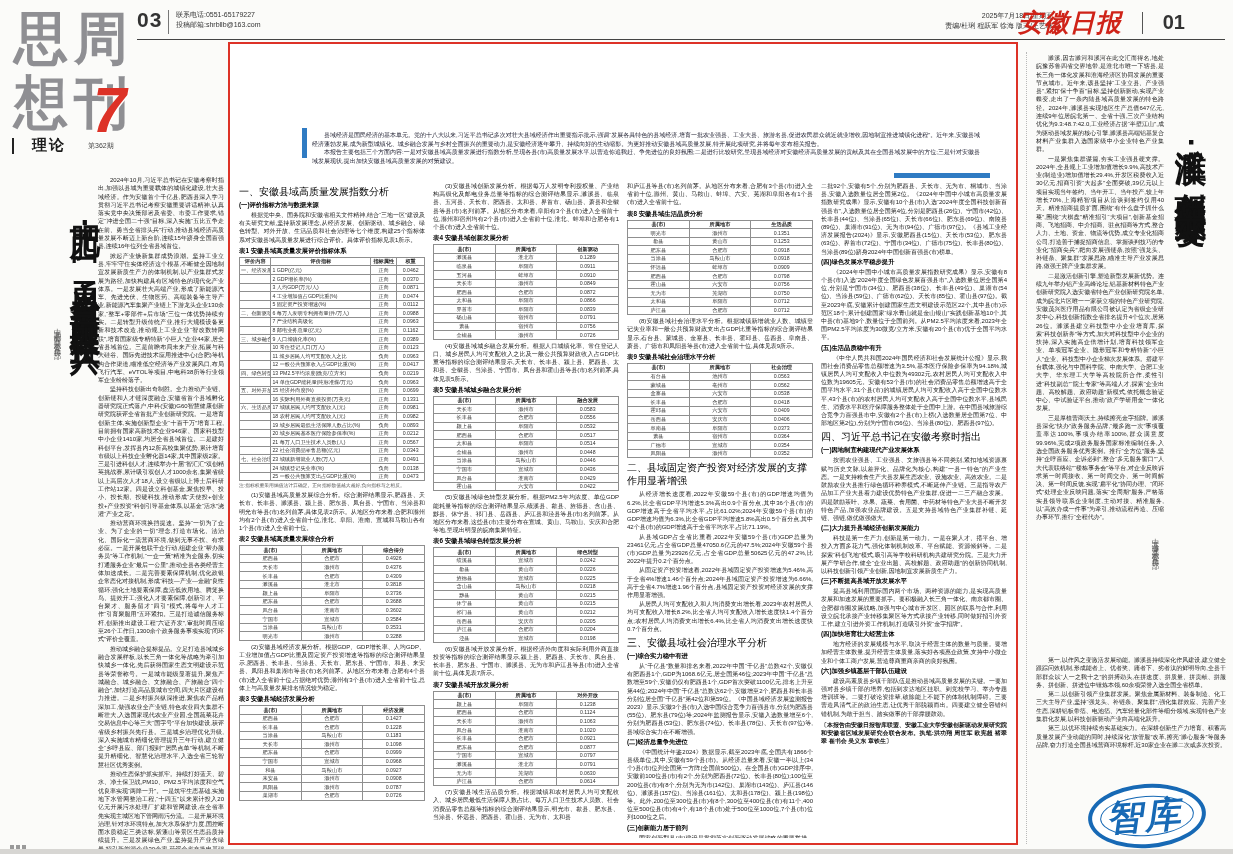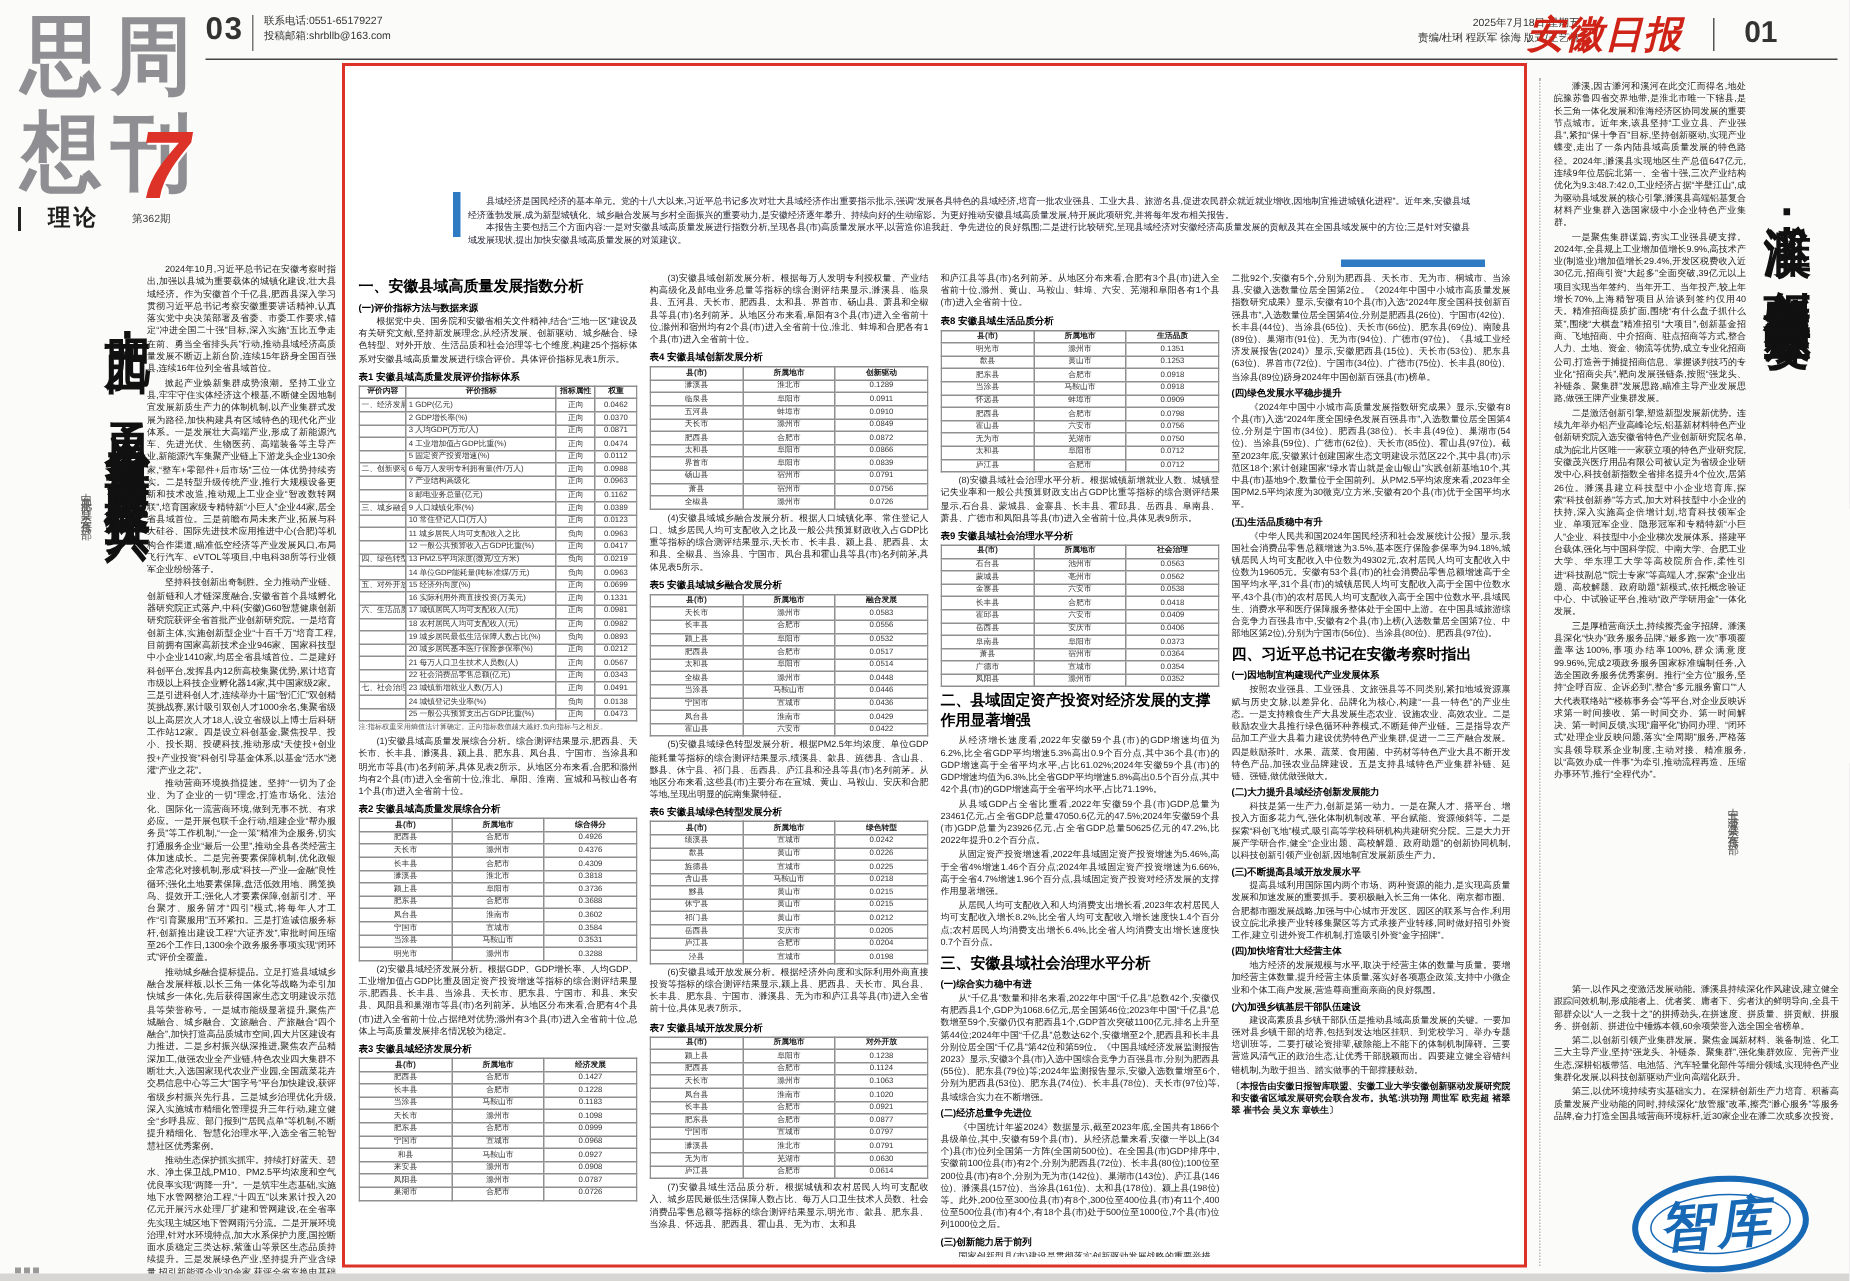--- a/index.html
+++ b/index.html
@@ -49,21 +49,21 @@
   .banner .fade{position:absolute;left:0;right:0;bottom:0;height:26px;background:linear-gradient(180deg,transparent,rgba(255,255,255,.85))}
   .r-title{position:absolute;left:0;right:0;top:16px;text-align:center;font-size:33px;font-weight:900;
            letter-spacing:2px;color:#0d0d0d;font-family:"Liberation Sans","DejaVu Sans",sans-serif}
   .intro{position:absolute;left:72px;right:26px;top:84px;height:50px;font-size:6px;line-height:8.6px;
          text-align:justify;color:#223;padding:3px 10px 0 10px}
   .intro:before{content:"";position:absolute;left:0;top:0;width:5px;height:30px;background:#2f7bc3}
   .intro:after{content:"";position:absolute;right:0;bottom:0;width:96px;height:5px;background:#2f7bc3}
   .intro p{text-indent:12px}
   .cols{position:absolute;left:9px;right:9px;top:138px;bottom:5px;display:flex;gap:8px;overflow:hidden}
   .col{flex:1;min-width:0;overflow:hidden}
-  .h1s{font-size:10px;font-weight:700;line-height:13px;margin:3px 0 3px;color:#000}
+  .h1s{font-size:10px;font-weight:400;line-height:13px;margin:3px 0 3px;color:#000}
   .subh{font-size:6.3px;font-weight:700;margin:2px 0 1px;color:#000}
   .col p.b{font-size:6px;line-height:8.2px;text-align:justify;text-indent:12px;color:#222;margin-bottom:1px}
   .tbl-title{font-size:6.4px;font-weight:700;margin:3px 0 1px;color:#000}
   table.tbl{width:100%;border-collapse:collapse;table-layout:fixed;margin-bottom:2px}
   .tbl th,.tbl td{border:0.5px solid #8f8f8f;font-size:5.2px;line-height:6.6px;padding:0.5px 1px;
                   text-align:center;color:#333;overflow:hidden;white-space:nowrap}
   .tbl th{font-weight:700;color:#222}
   .tbl.t1 td:nth-child(2){text-align:left}
   .tnote{font-size:4.8px;color:#555;line-height:6px;margin-bottom:2px}
   .foot-note{font-size:6px;line-height:8.2px;font-weight:700;text-align:justify;color:#111;margin-top:3px}

